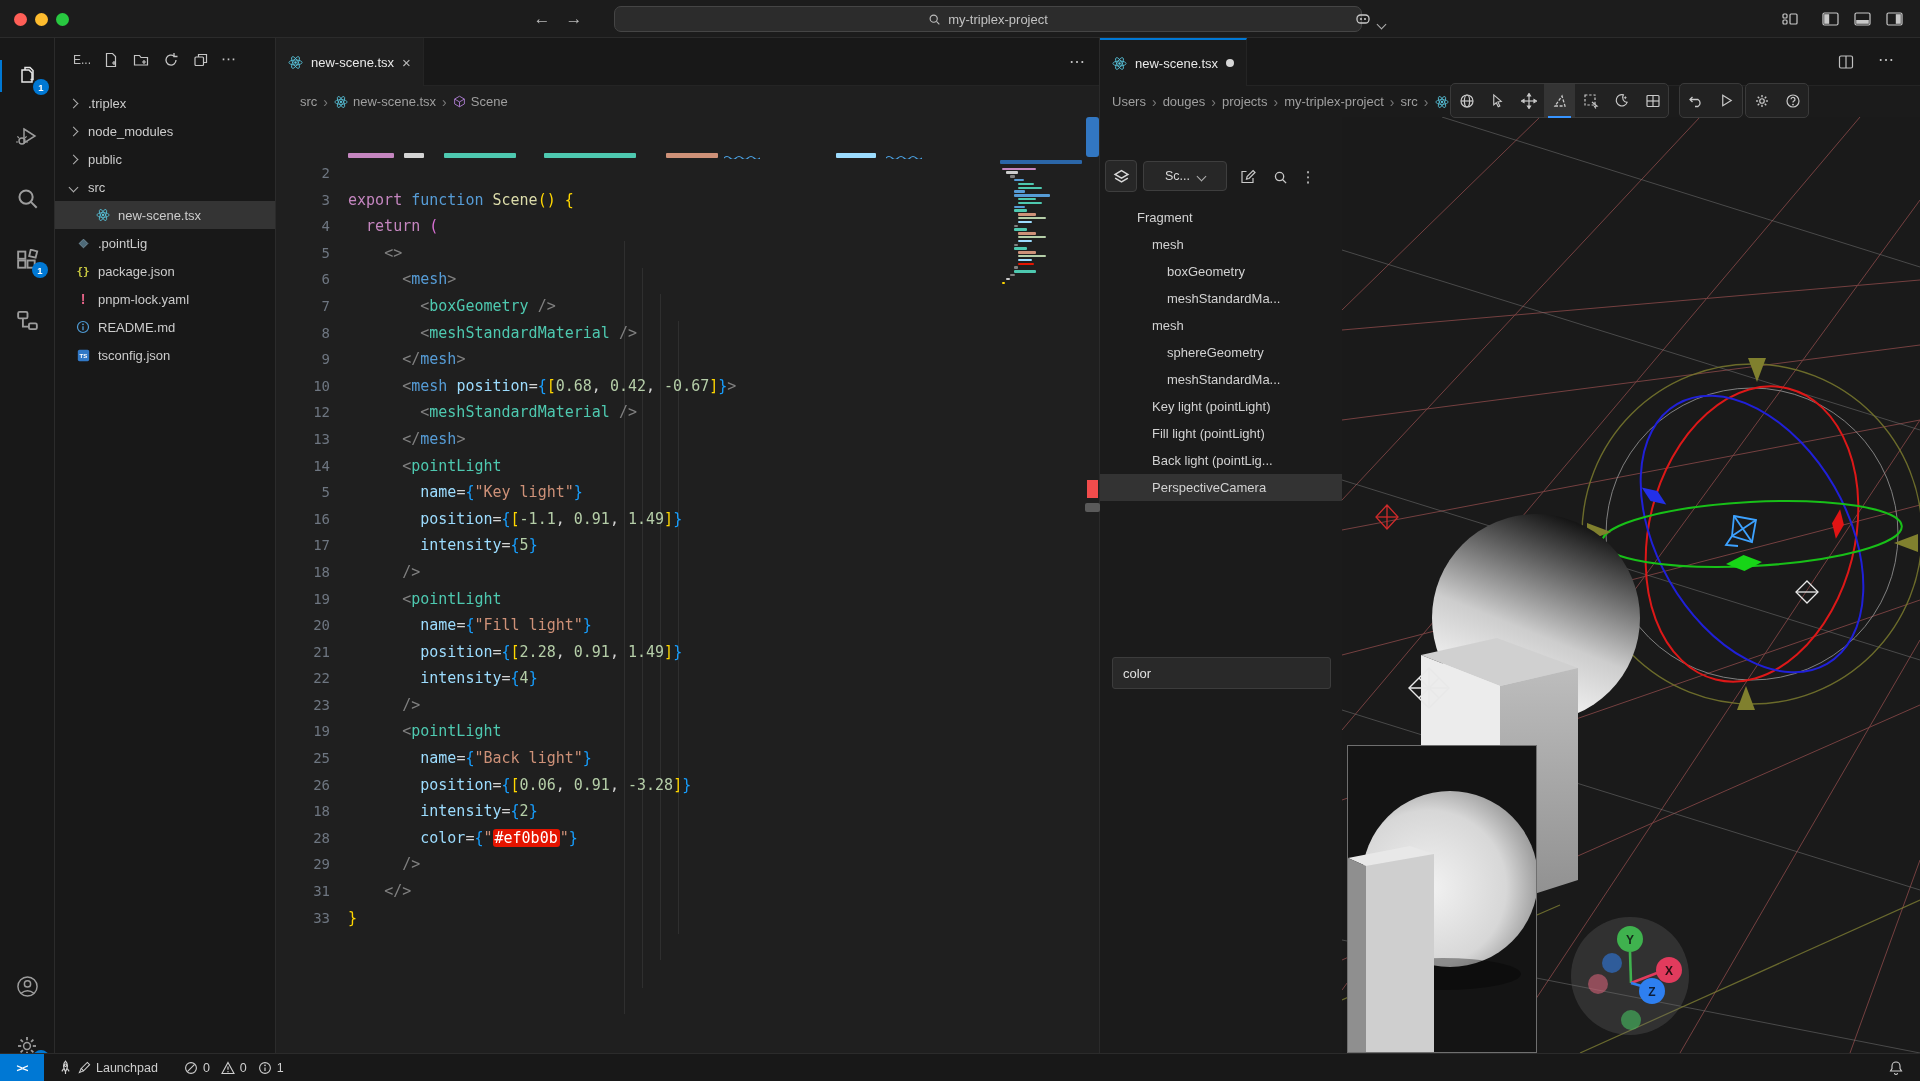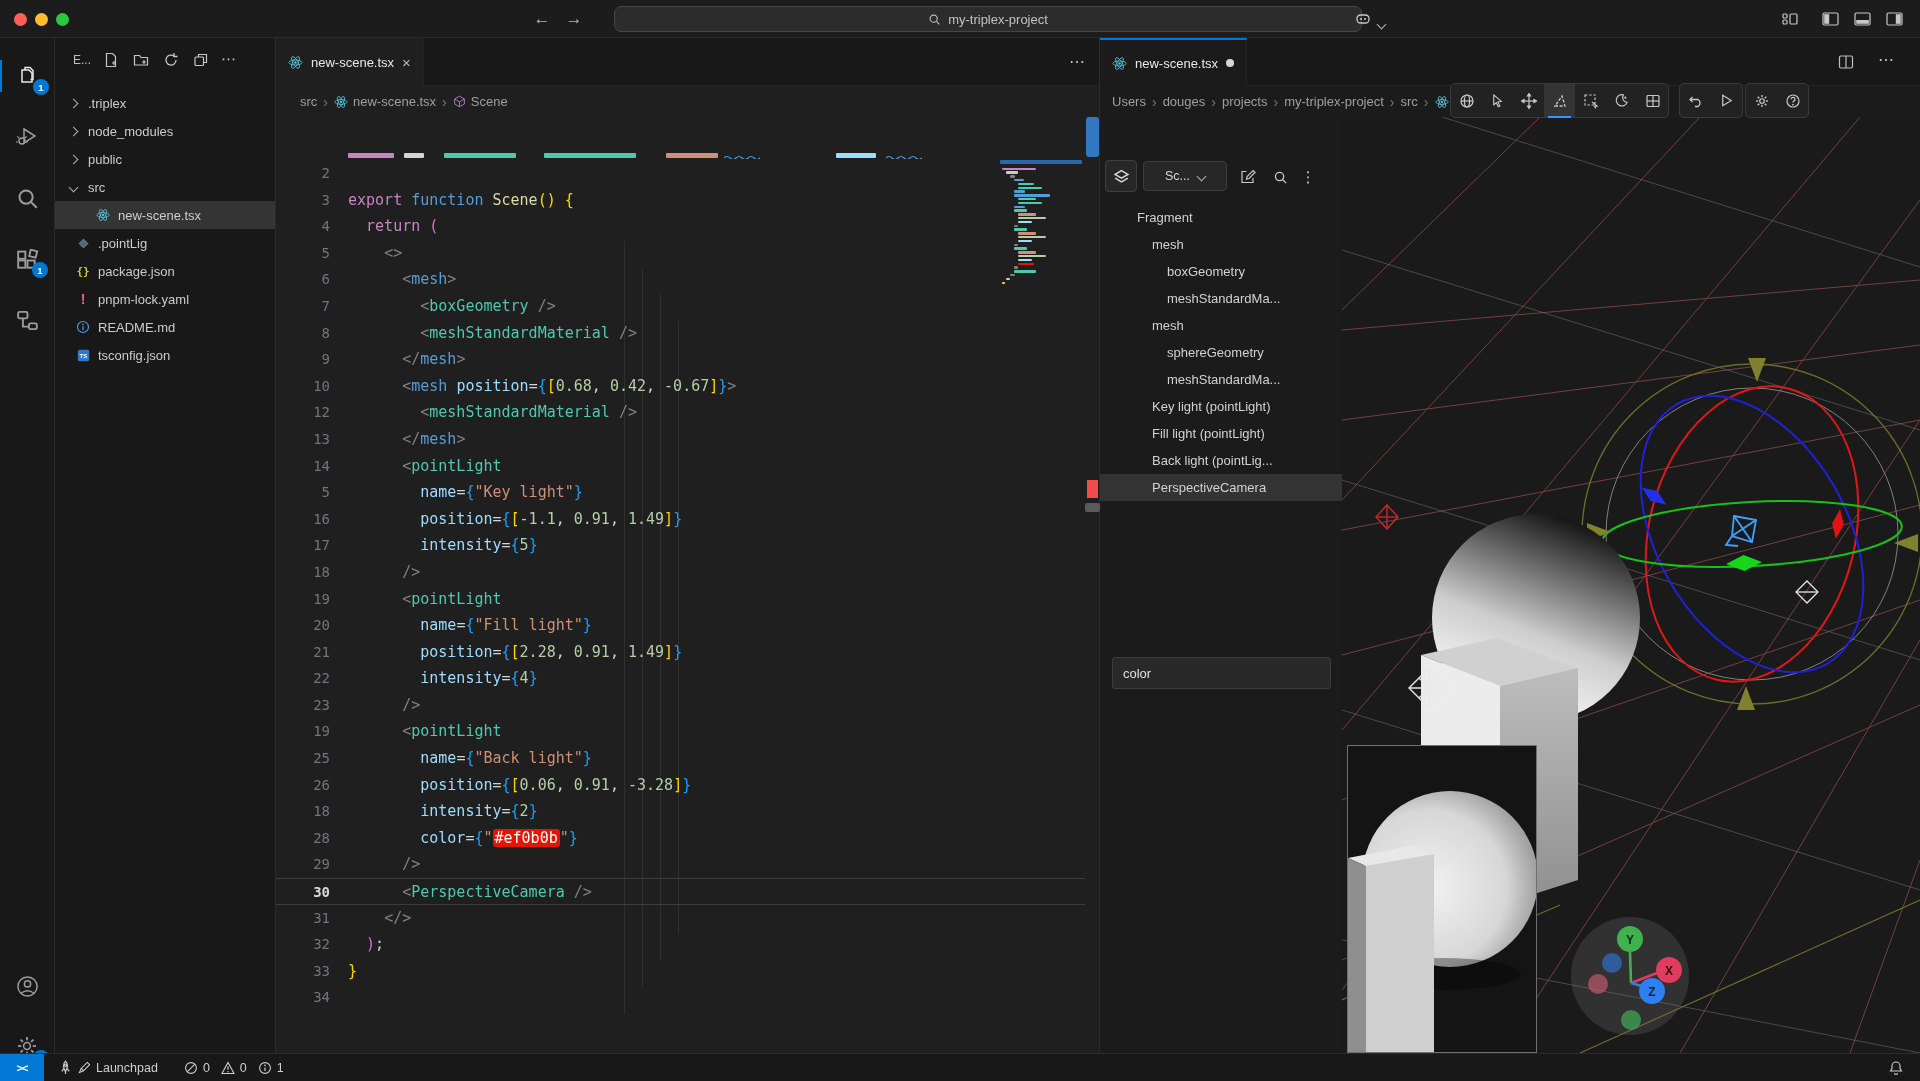--- a/index.html
+++ b/index.html
@@ -438,25 +438,22 @@
           <div class="code-row"><span class="ln">20</span><span><span class="tok-pl">        </span><span class="tok-attr">name</span><span class="tok-op">=</span><span class="tok-brB">{</span><span class="tok-str">"Fill light"</span><span class="tok-brB">}</span></span></div>
           <div class="code-row"><span class="ln">21</span><span><span class="tok-pl">        </span><span class="tok-attr">position</span><span class="tok-op">=</span><span class="tok-brB">{</span><span class="tok-brY">[</span><span class="tok-num">2.28</span><span class="tok-pl">, </span><span class="tok-num">0.91</span><span class="tok-pl">, </span><span class="tok-num">1.49</span><span class="tok-brY">]</span><span class="tok-brB">}</span></span></div>
           <div class="code-row"><span class="ln">22</span><span><span class="tok-pl">        </span><span class="tok-attr">intensity</span><span class="tok-op">=</span><span class="tok-brB">{</span><span class="tok-num">4</span><span class="tok-brB">}</span></span></div>
           <div class="code-row"><span class="ln">23</span><span><span class="tok-pl">      </span><span class="tok-tagb">/&gt;</span></span></div>
           <div class="code-row"><span class="ln">19</span><span><span class="tok-pl">      </span><span class="tok-tagb">&lt;</span><span class="tok-comp">pointLight</span></span></div>
           <div class="code-row"><span class="ln">25</span><span><span class="tok-pl">        </span><span class="tok-attr">name</span><span class="tok-op">=</span><span class="tok-brB">{</span><span class="tok-str">"Back light"</span><span class="tok-brB">}</span></span></div>
           <div class="code-row"><span class="ln">26</span><span><span class="tok-pl">        </span><span class="tok-attr">position</span><span class="tok-op">=</span><span class="tok-brB">{</span><span class="tok-brY">[</span><span class="tok-num">0.06</span><span class="tok-pl">, </span><span class="tok-num">0.91</span><span class="tok-pl">, </span><span class="tok-num">-3.28</span><span class="tok-brY">]</span><span class="tok-brB">}</span></span></div>
           <div class="code-row"><span class="ln">18</span><span><span class="tok-pl">        </span><span class="tok-attr">intensity</span><span class="tok-op">=</span><span class="tok-brB">{</span><span class="tok-num">2</span><span class="tok-brB">}</span></span></div>
           <div class="code-row"><span class="ln">28</span><span><span class="tok-pl">        </span><span class="tok-attr">color</span><span class="tok-op">=</span><span class="tok-brB">{</span><span class="tok-str">"</span><span class="tok-hl">#ef0b0b</span><span class="tok-str">"</span><span class="tok-brB">}</span></span></div>
           <div class="code-row"><span class="ln">29</span><span><span class="tok-pl">      </span><span class="tok-tagb">/&gt;</span></span></div>
-          <div class="code-row active"><span class="ln">30</span><span><span class="tok-pl">      </span><span class="tok-tagb">&lt;</span><span class="tok-comp">PerspectiveCamera</span><span class="tok-pl"> </span><span class="tok-tagb">/&gt;</span></span></div>
           <div class="code-row"><span class="ln">31</span><span><span class="tok-pl">    </span><span class="tok-tagb">&lt;/&gt;</span></span></div>
-          <div class="code-row"><span class="ln">32</span><span><span class="tok-pl">  </span><span class="tok-brP">)</span><span class="tok-pl">;</span></span></div>
           <div class="code-row"><span class="ln">33</span><span><span class="tok-brY">}</span></span></div>
-          <div class="code-row"><span class="ln">34</span><span></span></div>
         </div>
       <div id="minimap">
           <div class="mm-row" style="top: 0px; left: 0px; width: 82px; height: 4px; background: rgb(43, 102, 168);"></div>
           <div class="mm-row" style="top: 7.6px; left: 2px; width: 34px; background: rgb(197, 134, 192);"></div>
           <div class="mm-row" style="top: 11.4px; left: 6px; width: 12px; background: rgb(204, 204, 204);"></div>
           <div class="mm-row" style="top: 15.2px; left: 10px; width: 5px; background: rgb(128, 128, 128);"></div>
           <div class="mm-row" style="top: 19px; left: 14px; width: 10px; background: rgb(86, 156, 214);"></div>
           <div class="mm-row" style="top: 22.8px; left: 18px; width: 16px; background: rgb(78, 201, 176);"></div>
           <div class="mm-row" style="top: 26.6px; left: 18px; width: 24px; background: rgb(78, 201, 176);"></div>
           <div class="mm-row" style="top: 30.4px; left: 14px; width: 11px; background: rgb(86, 156, 214);"></div>

